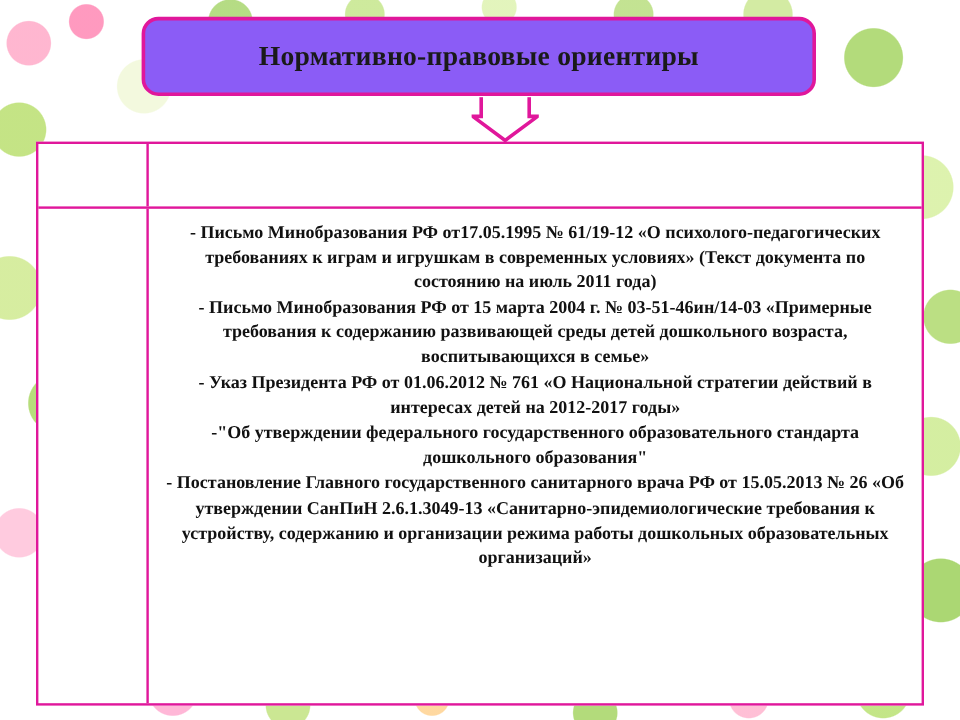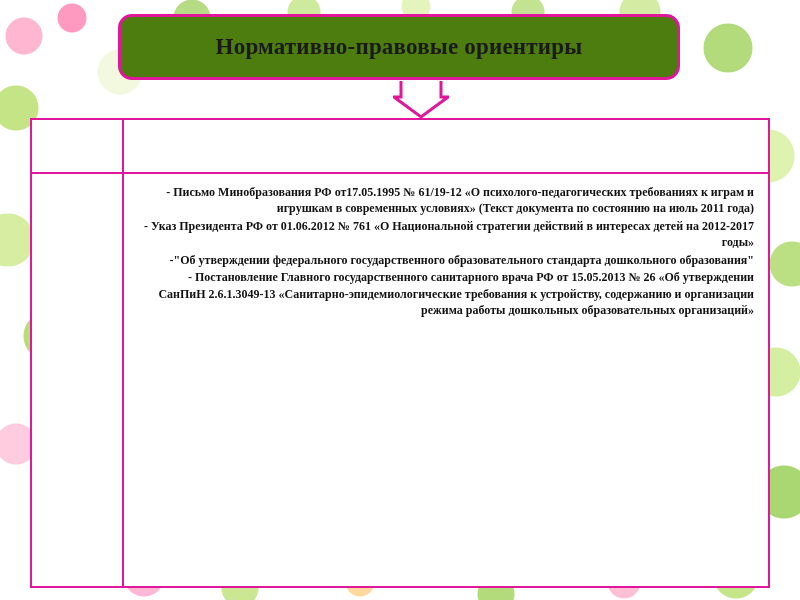--- a/index.html
+++ b/index.html
@@ -53,21 +53,21 @@
     inset: 0;
   }
 
   
   .callout {
     position: absolute;
     left: 118px;
     top: 14px;
     width: 562px;
     height: 66px;
-    background: #4d7c0f;
+    background: #8b5cf6;
     border: 3px solid #e0179b;
     border-radius: 14px;
     display: flex;
     align-items: center;
     justify-content: center;
     box-sizing: border-box;
     z-index: 4;
   }
   .callout-title {
     font-size: 23px;
@@ -123,27 +123,27 @@
   .cell-content {
     padding: 10px 14px 0 14px;
   }
 
   .doc-list {
     margin: 0;
     padding: 0;
     list-style: none;
   }
   .doc-list li {
-    font-size: 12px;
+    font-size: 15px;
     line-height: 1.37;
     color: #111111;
     font-weight: bold;
     font-family: "Liberation Serif", serif;
     margin: 0 0 1px 0;
-    text-align: right;
+    text-align: center;
   }
 </style>
 </head>
 <body>
 
 <div class="bg"></div>
 
 <div class="stage">
 
   <div class="callout">
@@ -159,20 +159,21 @@
     <div class="row-head">
       <div class="col-narrow"></div>
       <div class="col-wide"></div>
     </div>
     <div class="row-body">
       <div class="col-narrow"></div>
       <div class="col-wide">
         <div class="cell-content">
           <ul class="doc-list">
             <li>- Письмо Минобразования РФ от17.05.1995 № 61/19-12 «О психолого-педагогических требованиях к играм и игрушкам в современных условиях» (Текст документа по состоянию  на июль 2011 года)</li>
+            <li>- Письмо Минобразования РФ от 15 марта 2004 г. № 03-51-46ин/14-03 «Примерные требования к содержанию развивающей среды детей дошкольного возраста, воспитывающихся в семье»</li>
             <li>- Указ Президента РФ от 01.06.2012 № 761 «О Национальной стратегии действий в интересах детей на 2012-2017 годы»</li>
             <li>-"Об утверждении федерального государственного образовательного стандарта дошкольного образования"</li>
             <li>- Постановление Главного государственного санитарного врача РФ  от 15.05.2013 № 26 «Об утверждении СанПиН 2.6.1.3049-13 «Санитарно-эпидемиологические требования к устройству, содержанию и организации режима работы дошкольных образовательных организаций»</li>
           </ul>
         </div>
       </div>
     </div>
   </div>
 
 </div>

